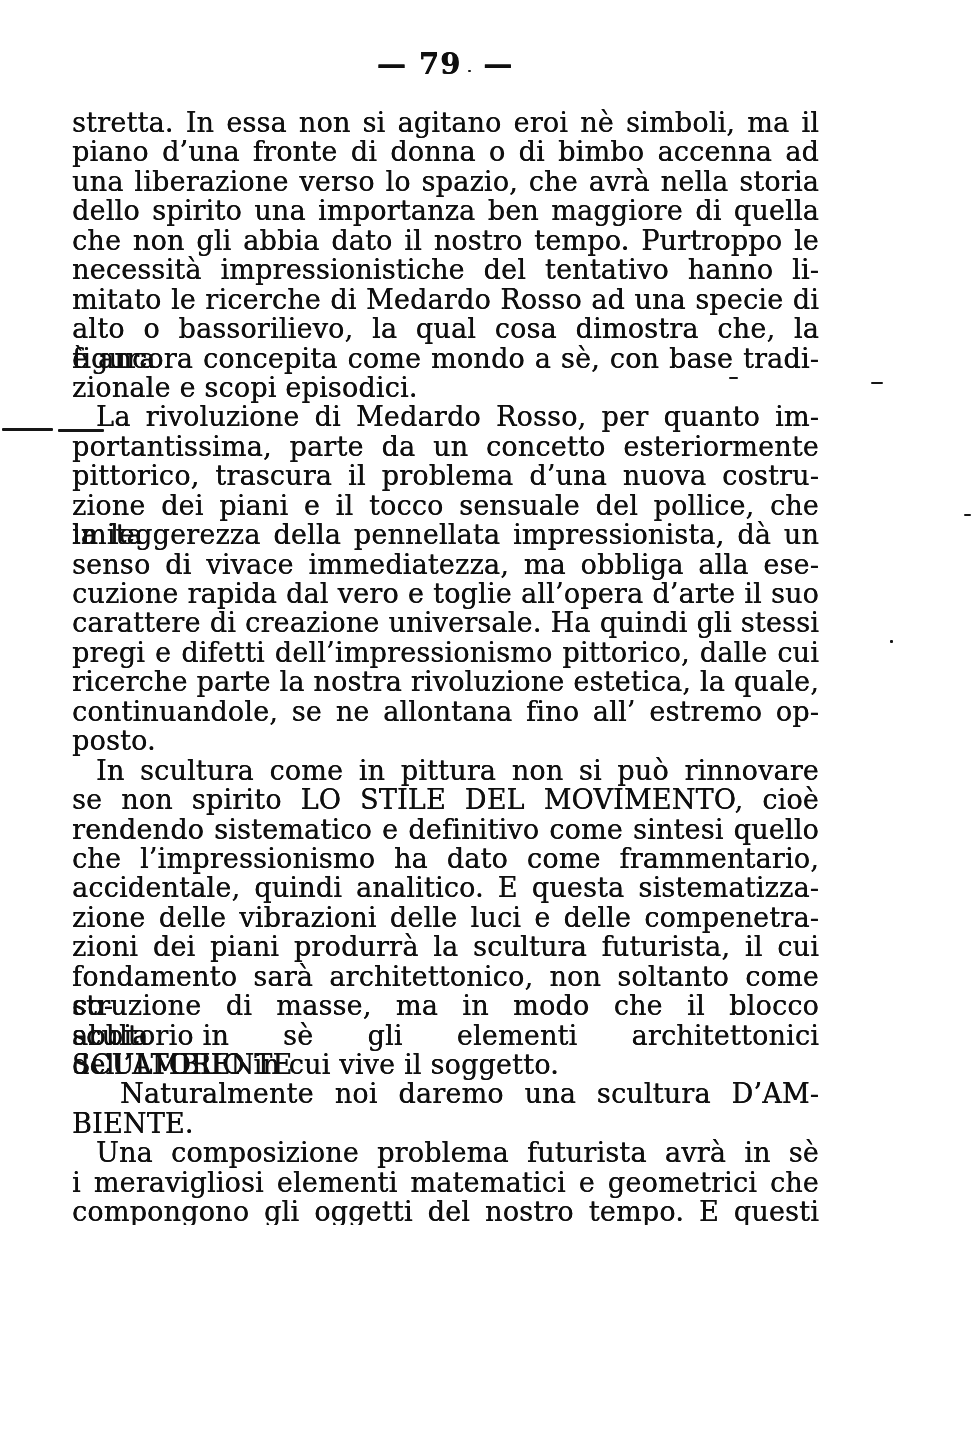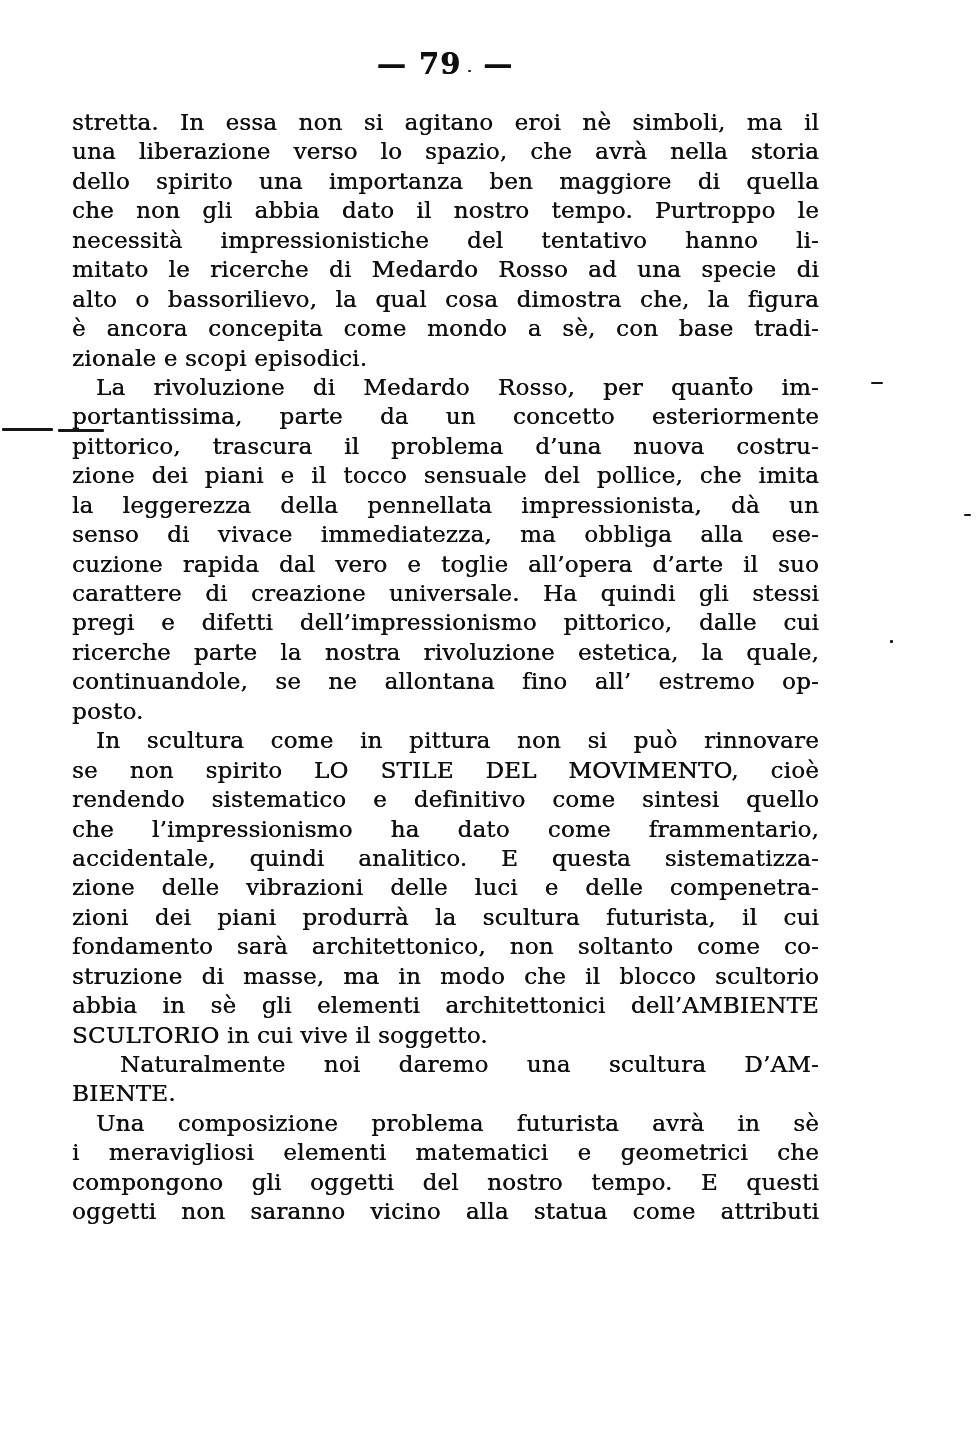--- a/index.html
+++ b/index.html
@@ -14,40 +14,41 @@
     text-align:center; font-size:29px; line-height:32px;
     letter-spacing:1px; white-space:nowrap;
   }
   .header .dash { font-weight:bold; text-shadow:0.4px 0 0 currentColor; }
   .header .pnum { font-weight:bold; margin:0 16px 0 12px; text-shadow:0.4px 0 0 currentColor; }
   .header .dash.right { margin-left:6px; }
   .text-block {
     position:absolute; top:108px; left:72px; width:747px;
   }
   .line {
-    font-size:23px; line-height:29.45px; height:29.45px;
+    font-size:27px; line-height:29.45px; height:29.45px;
     text-align:justify; text-align-last:justify; text-justify:inter-word;
     letter-spacing:0.2px;
     text-shadow:0.3px 0 0 currentColor;
     white-space:normal; overflow:visible;
   }
   .line.nj { text-align:left; text-align-last:left; }
   .speck {
     position:absolute; background:#161616; border-radius:1px;
   }
 </style>
 </head>
 <body>
 
 <div class="page">
   <div class="header">
     <span class="dash">—</span><span class="pnum">79</span><span class="dash right">—</span>
   </div>
   <div class="text-block">
       <div class="line">stretta. In essa non si agitano eroi nè simboli, ma il</div>
+      <div class="line">piano d’una fronte di donna o di bimbo accenna ad</div>
       <div class="line">una liberazione verso lo spazio, che avrà nella storia</div>
       <div class="line">dello spirito una importanza ben maggiore di quella</div>
       <div class="line">che non gli abbia dato il nostro tempo. Purtroppo le</div>
       <div class="line">necessità impressionistiche del tentativo hanno li-</div>
       <div class="line">mitato le ricerche di Medardo Rosso ad una specie di</div>
       <div class="line">alto o bassorilievo, la qual cosa dimostra che, la figura</div>
       <div class="line">è ancora concepita come mondo a sè, con base tradi-</div>
       <div class="line nj">zionale e scopi episodici.</div>
       <div class="line" style="padding-left: 24px;">La rivoluzione di Medardo Rosso, per quanto im-</div>
       <div class="line">portantissima, parte da un concetto esteriormente</div>

